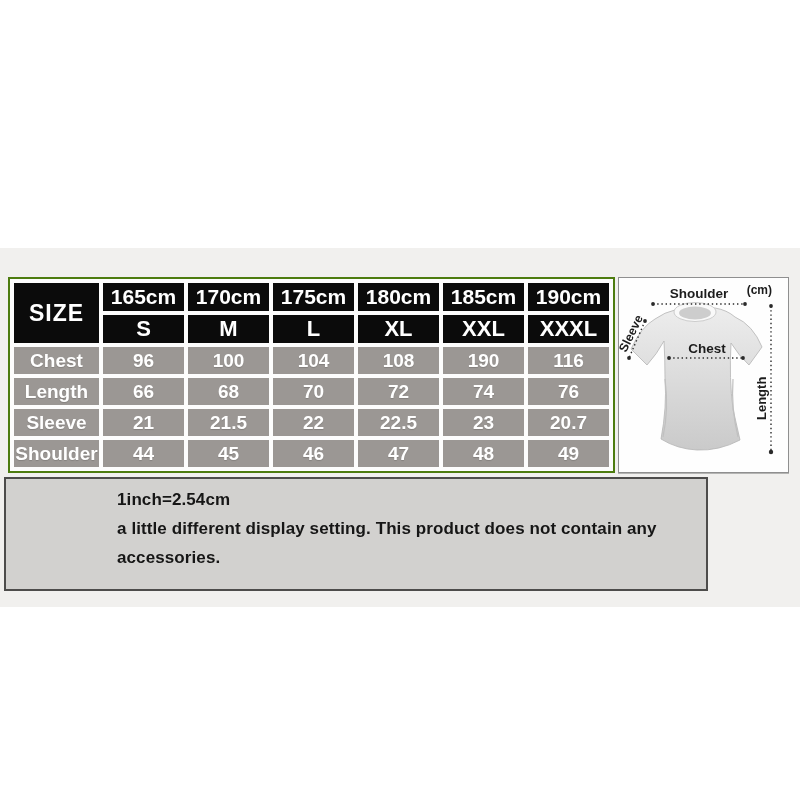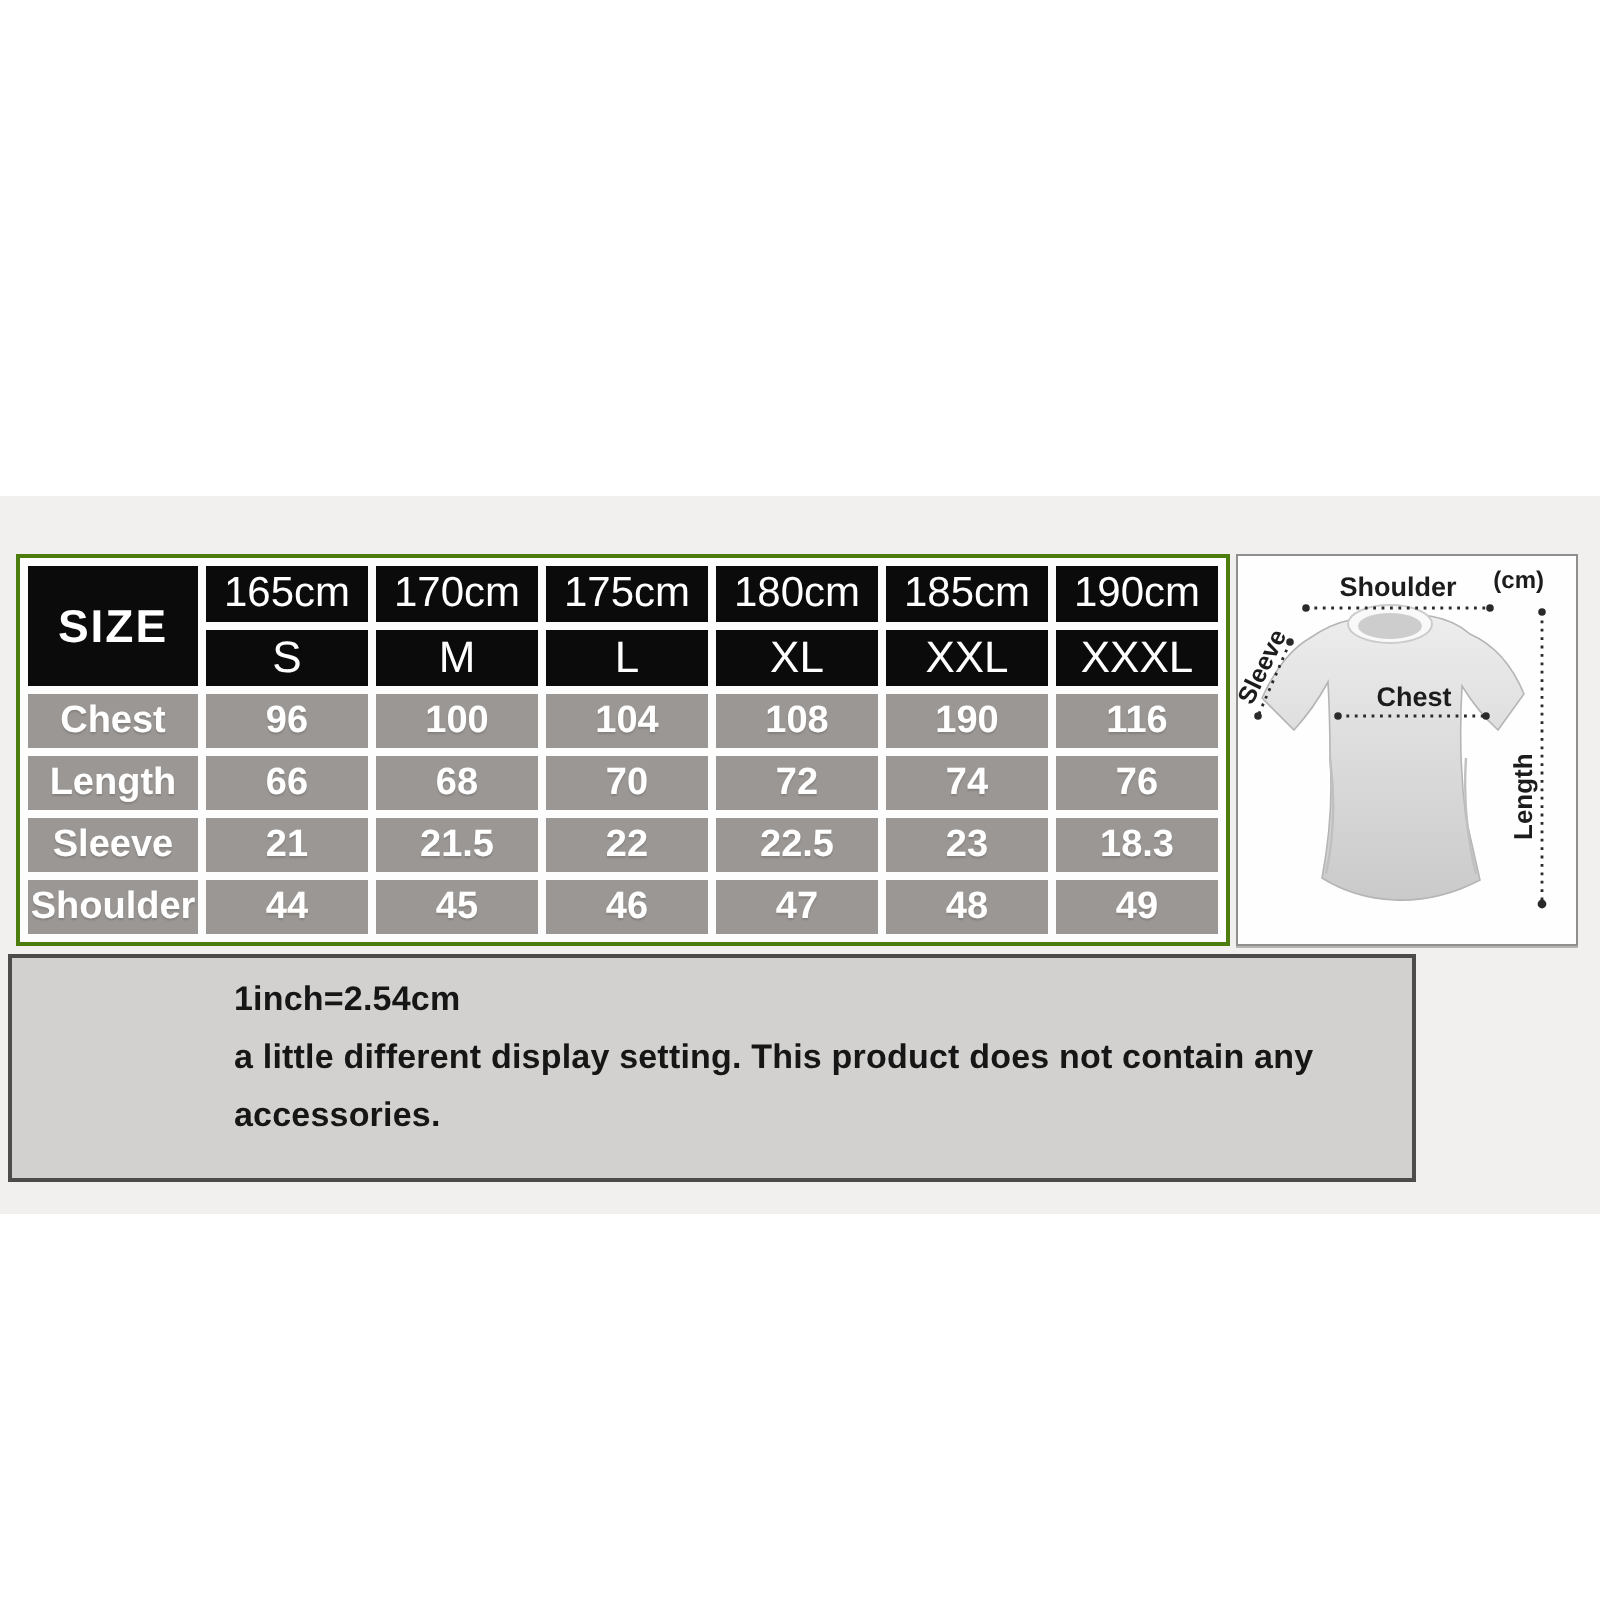--- a/index.html
+++ b/index.html
@@ -35,21 +35,21 @@
   td {
     text-align: center;
     vertical-align: middle;
     overflow: hidden;
     white-space: nowrap;
   }
   td.col-corner { width: 85px; }
   td.hdr {
     background: #0b0b0b;
     color: #ffffff;
-    font-weight: normal;
+    font-weight: bold;
     font-size: 21px;
     height: 28px;
   }
   td.hdr-size { font-size: 22px; }
   td.corner {
     background: #0b0b0b;
     color: #ffffff;
     font-weight: bold;
     font-size: 23px;
     letter-spacing: 1px;
@@ -136,21 +136,21 @@
       <td class="val">74</td>
       <td class="val">76</td>
     </tr>
     <tr>
       <td class="lbl">Sleeve</td>
       <td class="val">21</td>
       <td class="val">21.5</td>
       <td class="val">22</td>
       <td class="val">22.5</td>
       <td class="val">23</td>
-      <td class="val">18.3</td>
+      <td class="val">20.7</td>
     </tr>
     <tr>
       <td class="lbl">Shoulder</td>
       <td class="val">44</td>
       <td class="val">45</td>
       <td class="val">46</td>
       <td class="val">47</td>
       <td class="val">48</td>
       <td class="val">49</td>
     </tr>

